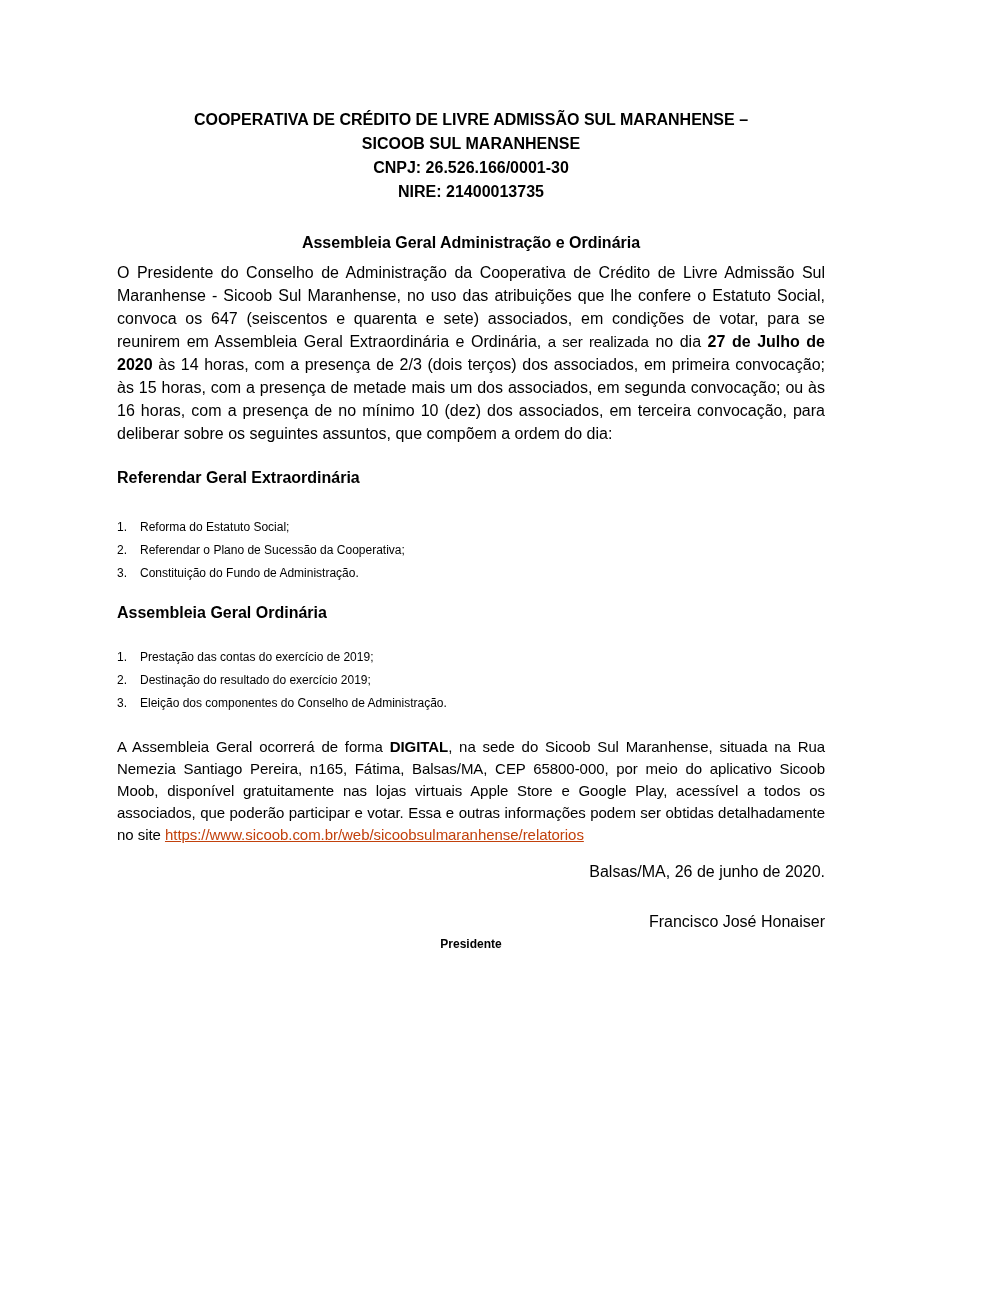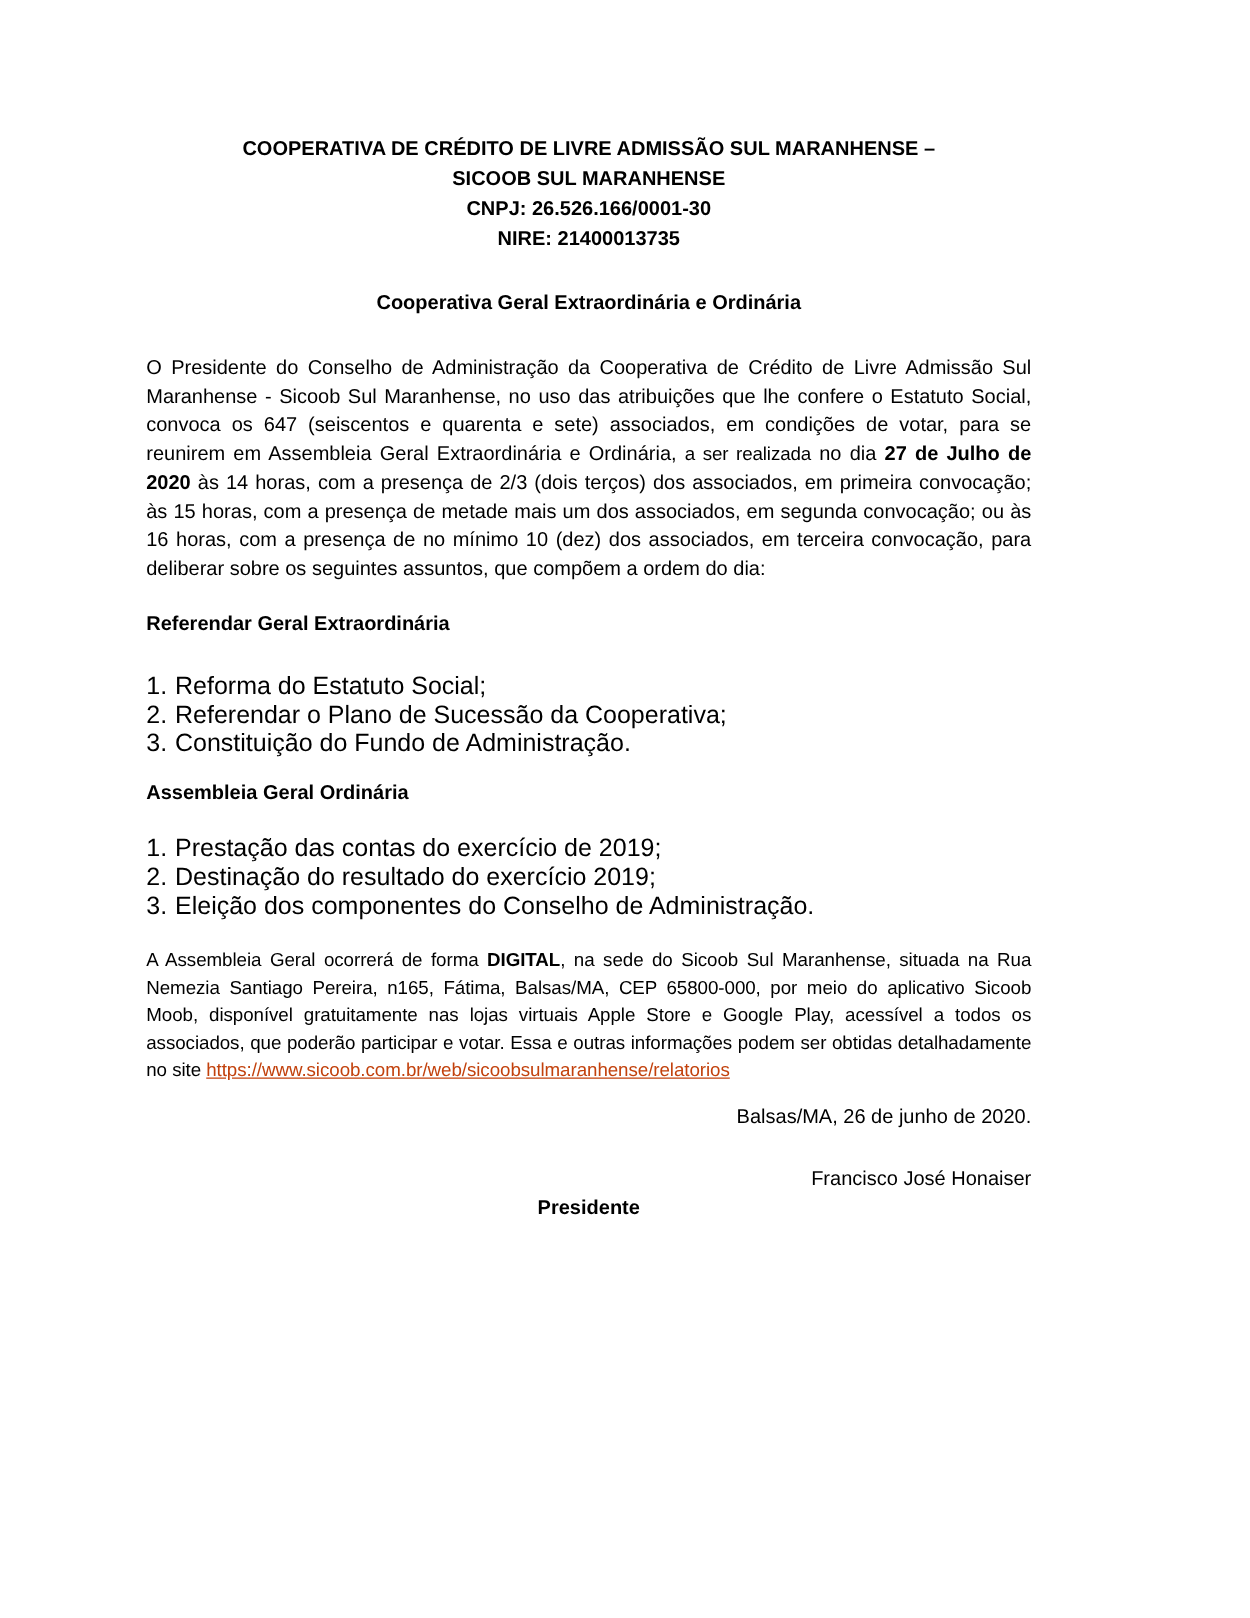--- a/index.html
+++ b/index.html
@@ -30,38 +30,38 @@
     font-size: 16px;
     line-height: 24px;
     margin-top: 27px;
   }
   .para {
     text-align: justify;
     font-size: 16px;
     line-height: 23px;
     margin: 0;
   }
-  .para1 { margin-top: 28px; }
+  .para1 { margin-top: 6px; }
   .narrow {
     font-size: 15px;
     letter-spacing: -0.1px;
   }
   .section-title {
     font-weight: bold;
     font-size: 16px;
     line-height: 23px;
     margin: 0;
     margin-top: 21px;
   }
   .section-title.second { margin-top: 16px; }
   .agenda {
     list-style: none;
     margin: 0;
     padding: 0;
-    font-size: 20px;
+    font-size: 12px;
     line-height: 23px;
   }
   .agenda.first  { margin-top: 27px; }
   .agenda.second { margin-top: 22px; }
   .agenda .num {
     display: inline-block;
     min-width: 23px;
   }
   .para2 {
     text-align: justify;
@@ -83,40 +83,40 @@
     margin-top: 14px;
   }
   .sig-name {
     text-align: right;
     font-size: 16px;
     line-height: 23px;
     margin-top: 27px;
   }
   .sig-role {
     text-align: center;
-    font-size: 16px;
+    font-size: 12px;
     line-height: 23px;
     font-weight: bold;
   }
   b { font-weight: bold; }
 </style>
 </head>
 <body>
 
 <div class="page">
 
   <div class="doc-header">
     <div>COOPERATIVA DE CRÉDITO DE LIVRE ADMISSÃO SUL MARANHENSE –</div>
     <div>SICOOB SUL MARANHENSE</div>
     <div>CNPJ: 26.526.166/0001-30</div>
     <div>NIRE: 21400013735</div>
   </div>
 
   <div class="doc-subtitle">
-    <div>Cooperativa Geral Extraordinária e Ordinária</div>
+    <div>Assembleia Geral Administração e Ordinária</div>
   </div>
 
   <p class="para para1"><span>O Presidente do Conselho de Administração da Cooperativa de Crédito de Livre Admissão Sul Maranhense - Sicoob Sul Maranhense, no uso das atribuições que lhe confere o Estatuto Social, convoca os 647 (seiscentos e quarenta e sete) associados, em condições de votar, para se reunirem em Assembleia Geral Extraordinária e Ordinária, </span><span class="narrow">a ser realizada</span><span> no dia </span><b>27 de Julho de 2020</b><span> às 14 horas, com a presença de 2/3 (dois terços) dos associados, em primeira convocação; às 15 horas, com a presença de metade mais um dos associados, em segunda convocação; ou às 16 horas, com a presença de no mínimo 10 (dez) dos associados, em terceira convocação, para deliberar sobre os seguintes assuntos, que compõem a ordem do dia:</span></p>
 
   <h3 class="section-title">Referendar Geral Extraordinária</h3>
 
   <ul class="agenda first">
     <li><span class="num">1.</span><span>Reforma do Estatuto Social;</span></li>
     <li><span class="num">2.</span><span>Referendar o Plano de Sucessão da Cooperativa;</span></li>
     <li><span class="num">3.</span><span>Constituição do Fundo de Administração.</span></li>

